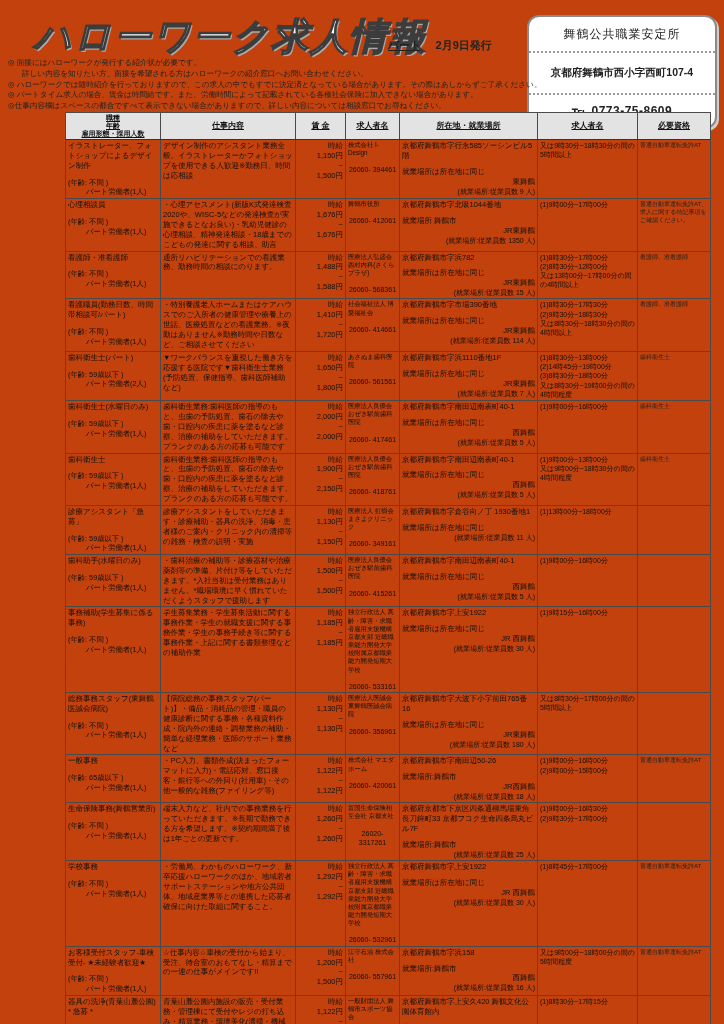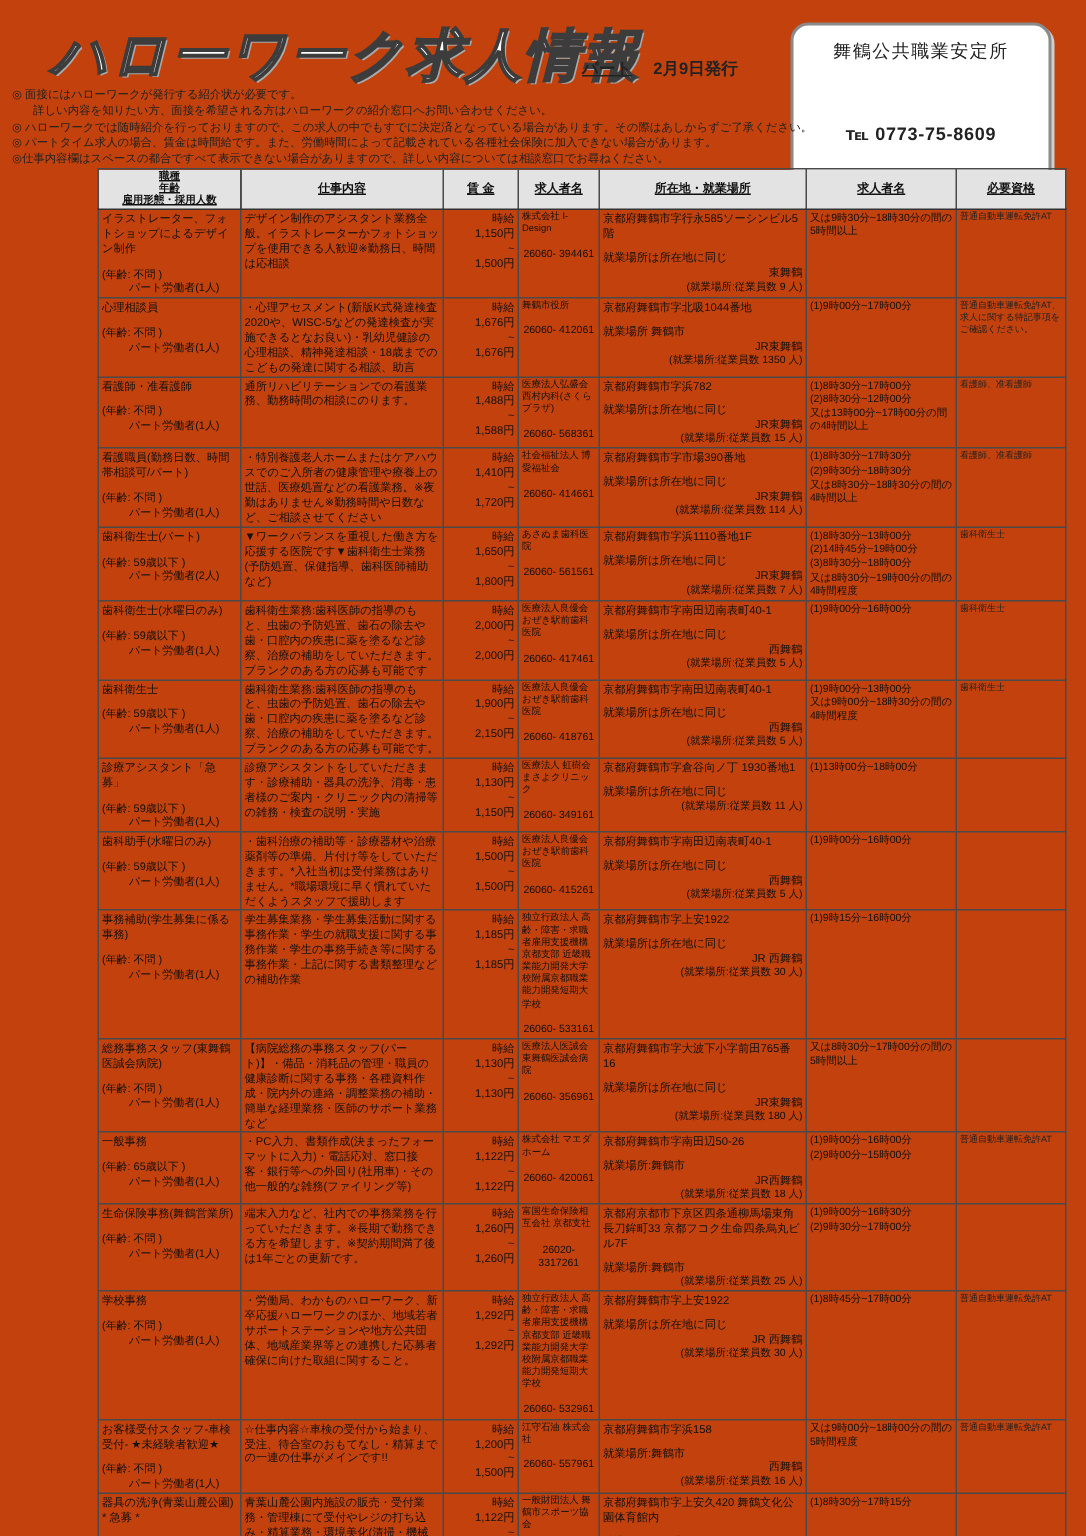--- a/index.html
+++ b/index.html
@@ -25,21 +25,21 @@
   }
   .edition-line {
     position: absolute; top: 38px; left: 388px;
     font-size: 11px; font-weight: bold; color: #222;
     white-space: nowrap;
   }
   .edition-label { text-decoration: underline; margin-right: 14px; }
 
   .office-box {
     position: absolute; top: 15px; left: 527px;
-    width: 174px; height: 114px;
+    width: 190px; height: 114px;
     border: 2px solid #8a8a8a;
     border-radius: 12px;
     background: #fff;
     box-shadow: 2px 2px 0 #cfcfcf;
     display: flex; flex-direction: column;
   }
   .office-name {
     flex: 0 0 34px; display: flex; align-items: center; justify-content: center;
     font-size: 12px; color: #222; letter-spacing: 1px;
   }
@@ -107,20 +107,21 @@
 <div id="page">
 
   <div class="title">ハローワーク求人情報</div>
 
   <div class="edition-line">
     <span class="edition-label">パート</span><span>2月9日発行</span>
   </div>
 
   <div class="office-box">
     <div class="office-name">舞鶴公共職業安定所</div>
+    <div class="office-address">京都府舞鶴市西小字西町107-4</div>
     <div class="office-tel">℡ 0773-75-8609</div>
   </div>
 
   <div class="notes">
     <div class="note-line">◎ 面接にはハローワークが発行する紹介状が必要です。</div>
     <div class="note-line note-indent">詳しい内容を知りたい方、面接を希望される方はハローワークの紹介窓口へお問い合わせください。</div>
     <div class="note-line">◎ ハローワークでは随時紹介を行っておりますので、この求人の中でもすでに決定済となっている場合があります。その際はあしからずご了承ください。</div>
     <div class="note-line">◎ パートタイム求人の場合、賃金は時間給です。また、労働時間によって記載されている各種社会保険に加入できない場合があります。</div>
     <div class="note-line">◎仕事内容欄はスペースの都合ですべて表示できない場合がありますので、詳しい内容については相談窓口でお尋ねください。</div>
   </div>

